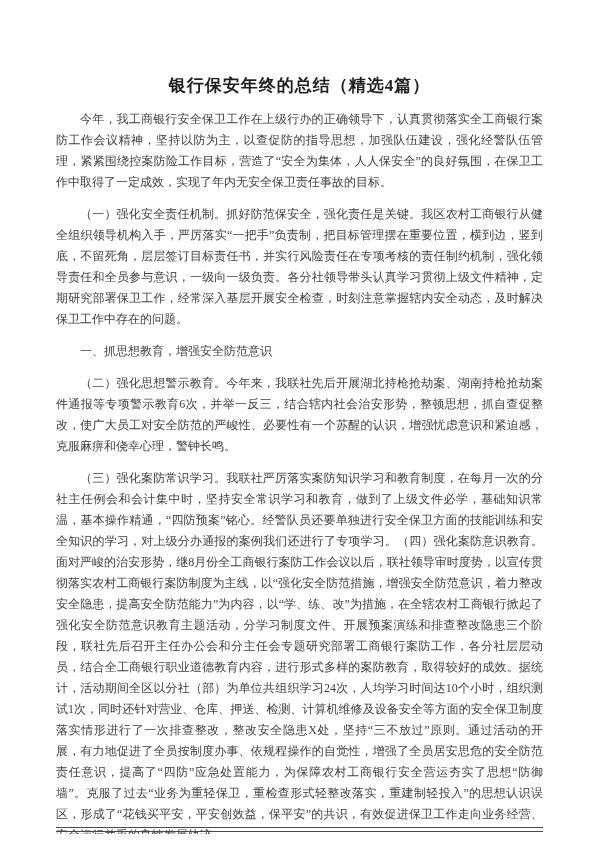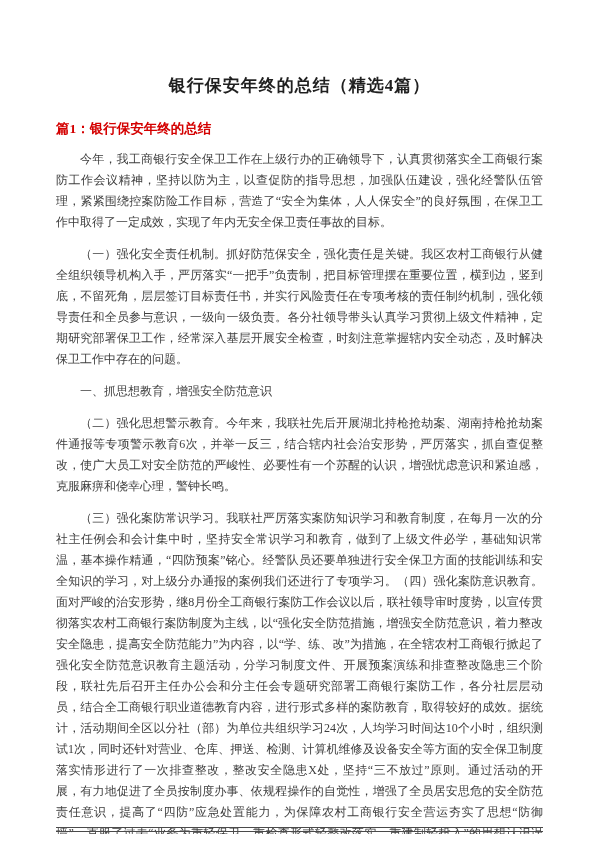--- a/index.html
+++ b/index.html
@@ -56,27 +56,26 @@
     border-bottom: 1px solid #4a4a4a;
   }
 </style>
 </head>
 <body>
 
 <div class="page">
   <div class="content">
     <h1 class="doc-title">银行保安年终的总结（精选4篇）</h1>
 
-    <h2 class="section-heading">篇1：银行保安年终的总结</h2>
 
     <p class="body-para">今年，我工商银行安全保卫工作在上级行办的正确领导下，认真贯彻落实全工商银行案防工作会议精神，坚持以防为主，以查促防的指导思想，加强队伍建设，强化经警队伍管理，紧紧围绕控案防险工作目标，营造了“安全为集体，人人保安全”的良好氛围，在保卫工作中取得了一定成效，实现了年内无安全保卫责任事故的目标。</p>
 
     <p class="body-para">（一）强化安全责任机制。抓好防范保安全，强化责任是关键。我区农村工商银行从健全组织领导机构入手，严厉落实“一把手”负责制，把目标管理摆在重要位置，横到边，竖到底，不留死角，层层签订目标责任书，并实行风险责任在专项考核的责任制约机制，强化领导责任和全员参与意识，一级向一级负责。各分社领导带头认真学习贯彻上级文件精神，定期研究部署保卫工作，经常深入基层开展安全检查，时刻注意掌握辖内安全动态，及时解决保卫工作中存在的问题。</p>
 
     <p class="body-para">一、抓思想教育，增强安全防范意识</p>
 
-    <p class="body-para">（二）强化思想警示教育。今年来，我联社先后开展湖北持枪抢劫案、湖南持枪抢劫案件通报等专项警示教育6次，并举一反三，结合辖内社会治安形势，严厉落实，抓自查促整改，使广大员工对安全防范的严峻性、必要性有一个苏醒的认识，增强忧虑意识和紧迫感，克服麻痹和侥幸心理，警钟长鸣。</p>
+    <p class="body-para">（二）强化思想警示教育。今年来，我联社先后开展湖北持枪抢劫案、湖南持枪抢劫案件通报等专项警示教育6次，并举一反三，结合辖内社会治安形势，整顿思想，抓自查促整改，使广大员工对安全防范的严峻性、必要性有一个苏醒的认识，增强忧虑意识和紧迫感，克服麻痹和侥幸心理，警钟长鸣。</p>
 
     <p class="body-para">（三）强化案防常识学习。我联社严厉落实案防知识学习和教育制度，在每月一次的分社主任例会和会计集中时，坚持安全常识学习和教育，做到了上级文件必学，基础知识常温，基本操作精通，“四防预案”铭心。经警队员还要单独进行安全保卫方面的技能训练和安全知识的学习，对上级分办通报的案例我们还进行了专项学习。（四）强化案防意识教育。面对严峻的治安形势，继8月份全工商银行案防工作会议以后，联社领导审时度势，以宣传贯彻落实农村工商银行案防制度为主线，以“强化安全防范措施，增强安全防范意识，着力整改安全隐患，提高安全防范能力”为内容，以“学、练、改”为措施，在全辖农村工商银行掀起了强化安全防范意识教育主题活动，分学习制度文件、开展预案演练和排查整改隐患三个阶段，联社先后召开主任办公会和分主任会专题研究部署工商银行案防工作，各分社层层动员，结合全工商银行职业道德教育内容，进行形式多样的案防教育，取得较好的成效。据统计，活动期间全区以分社（部）为单位共组织学习24次，人均学习时间达10个小时，组织测试1次，同时还针对营业、仓库、押送、检测、计算机维修及设备安全等方面的安全保卫制度落实情形进行了一次排查整改，整改安全隐患X处，坚持“三不放过”原则。通过活动的开展，有力地促进了全员按制度办事、依规程操作的自觉性，增强了全员居安思危的安全防范责任意识，提高了“四防”应急处置能力，为保障农村工商银行安全营运夯实了思想“防御墙”。克服了过去“业务为重轻保卫，重检查形式轻整改落实，重建制轻投入”的思想认识误区，形成了“花钱买平安，平安创效益，保平安”的共识，有效促进保卫工作走向业务经营、安全运行并重的良性发展轨迹。</p>
   </div>
 
   <div class="footer-rule"></div>
 </div>
 
 </body></html>

